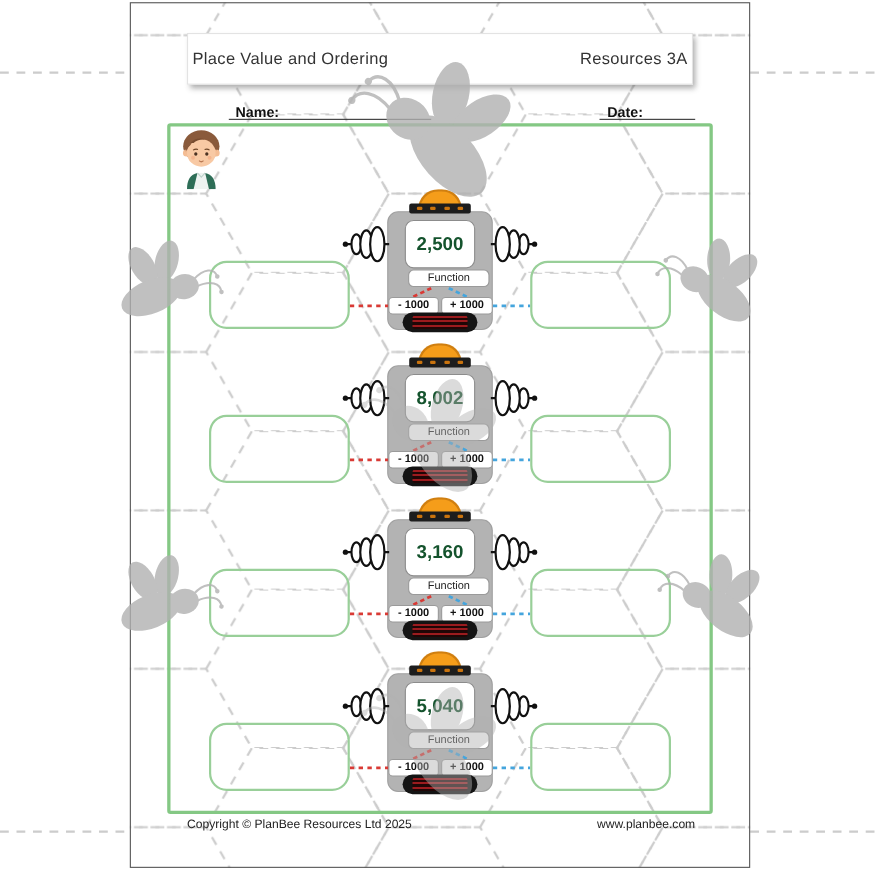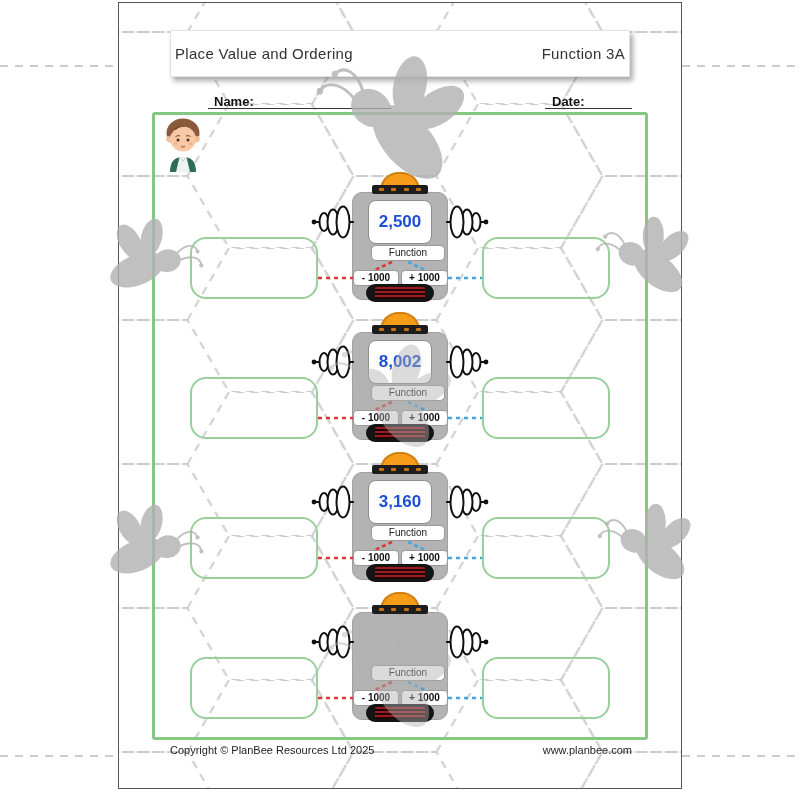--- a/index.html
+++ b/index.html
@@ -56,21 +56,21 @@
     border-radius:2px;z-index:3;display:flex;align-items:center;justify-content:space-evenly;}
   .cap i{display:block;width:5px;height:3px;background:#e8820c;border-radius:1px;opacity:.85;}
   .mbody{position:absolute;left:352px;top:20px;width:96px;height:108px;background:#b3b3b3;
     border:1px solid #a0a0a0;border-radius:10px;z-index:2;}
   .antenna{position:absolute;top:28px;width:44px;height:44px;z-index:2;}
   .antenna.left-ant{left:310px;}
   .antenna.right-ant{left:446px;transform:scaleX(-1);}
   .connectors{position:absolute;left:0;top:0;width:800px;height:132px;z-index:4;pointer-events:none;}
   .display{position:absolute;left:368px;top:28px;width:64px;height:44px;background:#fff;
     border:1.5px solid #8c8c8c;border-radius:8px;z-index:5;
-    display:flex;align-items:center;justify-content:center;font-size:17px;font-weight:bold;color:#1d4ed8;}
+    display:flex;align-items:center;justify-content:center;font-size:17px;font-weight:bold;color:#14532d;}
   .function-label{position:absolute;left:371px;top:73px;width:74px;height:16px;background:#fff;
     border:1px solid #9a9a9a;border-radius:5px;z-index:5;
     font-size:10px;line-height:13px;text-align:center;color:#222;}
   .btn{position:absolute;top:98px;height:16px;background:#fff;border:1px solid #9a9a9a;
     border-radius:4px;z-index:5;font-size:10px;font-weight:bold;line-height:13px;text-align:center;color:#111;}
   .btn.minus{left:353px;width:46px;}
   .btn.plus{left:401px;width:47px;}
   .grill{position:absolute;left:366px;top:112px;width:68px;height:18px;background:#141414;
     border-radius:9px;z-index:5;}
   .grill i{position:absolute;left:9px;right:9px;top:3px;bottom:3px;border-radius:2px;
@@ -109,21 +109,21 @@
       <line x1="0" y1="756" x2="118" y2="756"></line>
         <line x1="682" y1="756" x2="800" y2="756"></line>
     </g>
     <rect x="118" y="2" width="564" height="787" fill="url(#hexpat)"></rect>
   </svg>
 
   <div id="page-border"></div>
 
   <div id="header-bar">
     <span class="title">Place Value and Ordering</span>
-    <span class="title">Function 3A</span>
+    <span class="title">Resources 3A</span>
   </div>
 
   <span class="field-label" style="left:170px;top:94px;">Name:</span>
   <span class="field-line" style="left:208px;top:108px;width:184px;"></span>
   <span class="field-label" style="left:508px;top:94px;">Date:</span>
   <span class="field-line" style="left:545px;top:108px;width:87px;"></span>
 
   <div id="activity-frame"></div>
 
   <svg id="avatar" viewBox="0 0 46 56">
@@ -306,20 +306,23 @@
         <ellipse cx="33" cy="22" rx="6.5" ry="15.5" fill="#fff" stroke="#111" stroke-width="2"></ellipse>
       </svg>
       <svg class="connectors" viewBox="0 0 800 132">
         <line x1="400" y1="74" x2="400" y2="79" stroke="#d93a35" stroke-width="2.5"></line>
         <line x1="400" y1="81" x2="400" y2="86" stroke="#45a5dd" stroke-width="2.5"></line>
         <line x1="392" y1="90" x2="373" y2="99" stroke="#d93a35" stroke-width="2.5" stroke-dasharray="4 3"></line>
         <line x1="408" y1="90" x2="427" y2="99" stroke="#45a5dd" stroke-width="2.5" stroke-dasharray="4 3"></line>
         <line x1="318" y1="106" x2="353" y2="106" stroke="#d93a35" stroke-width="2.5" stroke-dasharray="4 4"></line>
         <line x1="448" y1="106" x2="482" y2="106" stroke="#45a5dd" stroke-width="2.5" stroke-dasharray="4 4"></line>
       </svg>
+      <div class="display">
+        <span>5,040</span>
+      </div>
       <div class="function-label">Function</div>
       <div class="btn minus">- 1000</div>
       <div class="btn plus">+ 1000</div>
       <div class="grill">
           <i></i>
         </div>
     </div>
   </div>
 
   <svg id="bees" width="800" height="800">

